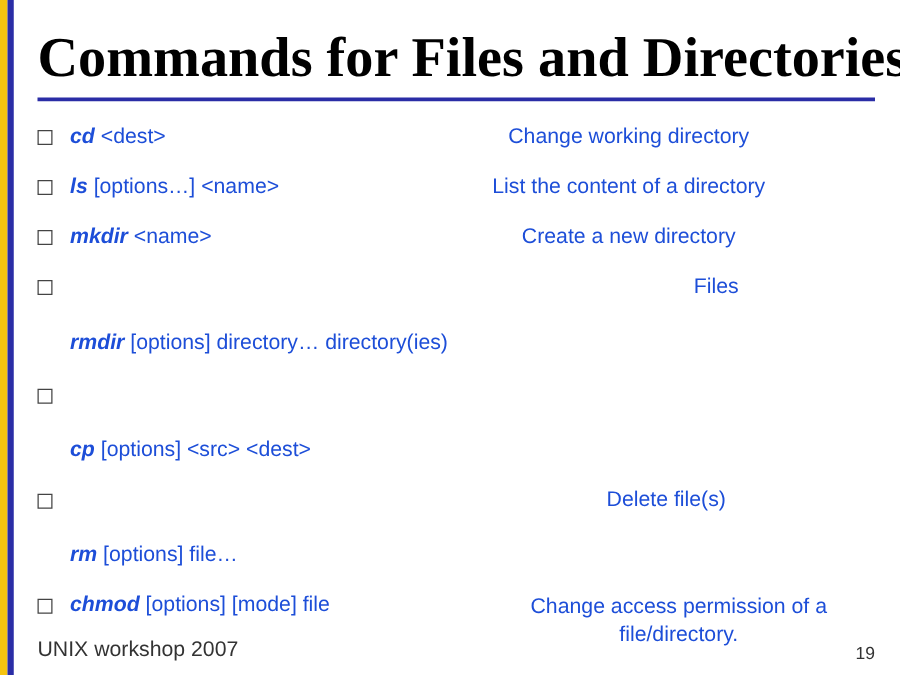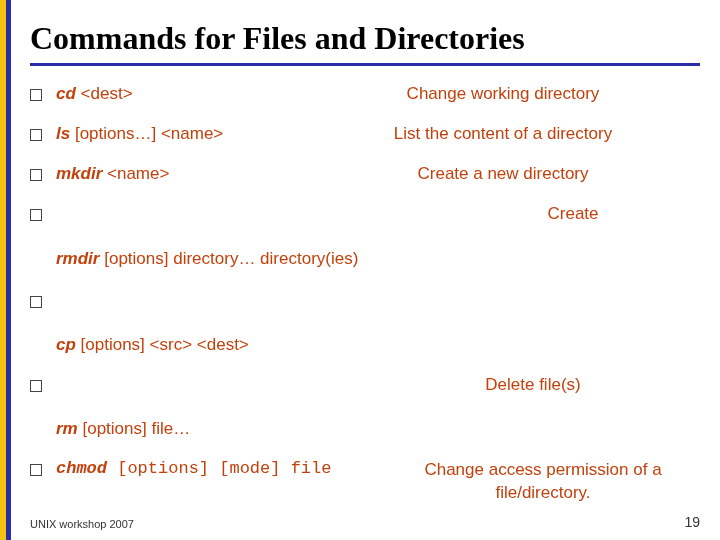--- a/index.html
+++ b/index.html
@@ -25,33 +25,33 @@
   .content {
     position: absolute;
     left: 30px;
     right: 20px;
     top: 20px;
     bottom: 20px;
   }
   .title {
     font-family: "Times New Roman", Times, serif;
     font-weight: bold;
-    font-size: 32px;
+    font-size: 45px;
     color: #000;
     margin: 0 0 6px 0;
     white-space: nowrap;
   }
   .rule {
     height: 3px;
     background: #2a2da6;
     margin: 4px 0 18px 0;
   }
   .items {
     font-size: 17px;
-    color: #c2410c;
+    color: #1d4ed8;
   }
   .row {
     display: flex;
     align-items: flex-start;
     margin-bottom: 20px;
   }
   .bullet {
     width: 10px;
     height: 10px;
     border: 1.5px solid #444;
@@ -61,35 +61,34 @@
   }
   .syntax {
     flex: 0 0 250px;
   }
   .syntax.wide {
     flex: 0 0 310px;
     margin-top: 44px;
   }
   .syntax.wider {
     flex: 0 0 330px;
-    font-family: Liberation Mono, monospace;
   }
   .syntax .cmd {
     font-style: italic;
     font-weight: bold;
   }
   .desc {
     flex: 1;
     text-align: center;
   }
   .footer-left {
     position: absolute;
     left: 30px;
     bottom: 10px;
-    font-size: 11px;
+    font-size: 17px;
     color: #333;
   }
   .footer-right {
     position: absolute;
     right: 20px;
     bottom: 10px;
     font-size: 14px;
     color: #333;
   }
   .multiline {
@@ -134,21 +133,21 @@
       </div>
       <div class="desc">Create a new directory</div>
     </div>
 
     <div class="row">
       <div class="bullet"></div>
       <div class="syntax wide multiline">
         <span class="cmd">rmdir</span>
         <span>[options] directory… directory(ies)</span>
       </div>
-      <div class="desc" style="padding-left:80px">Create</div>
+      <div class="desc" style="padding-left:80px">Files</div>
     </div>
 
     <div class="row">
       <div class="bullet"></div>
       <div class="syntax wide">
         <span class="cmd">cp</span>
         <span>[options] &lt;src&gt; &lt;dest&gt;</span>
       </div>
     </div>
 

